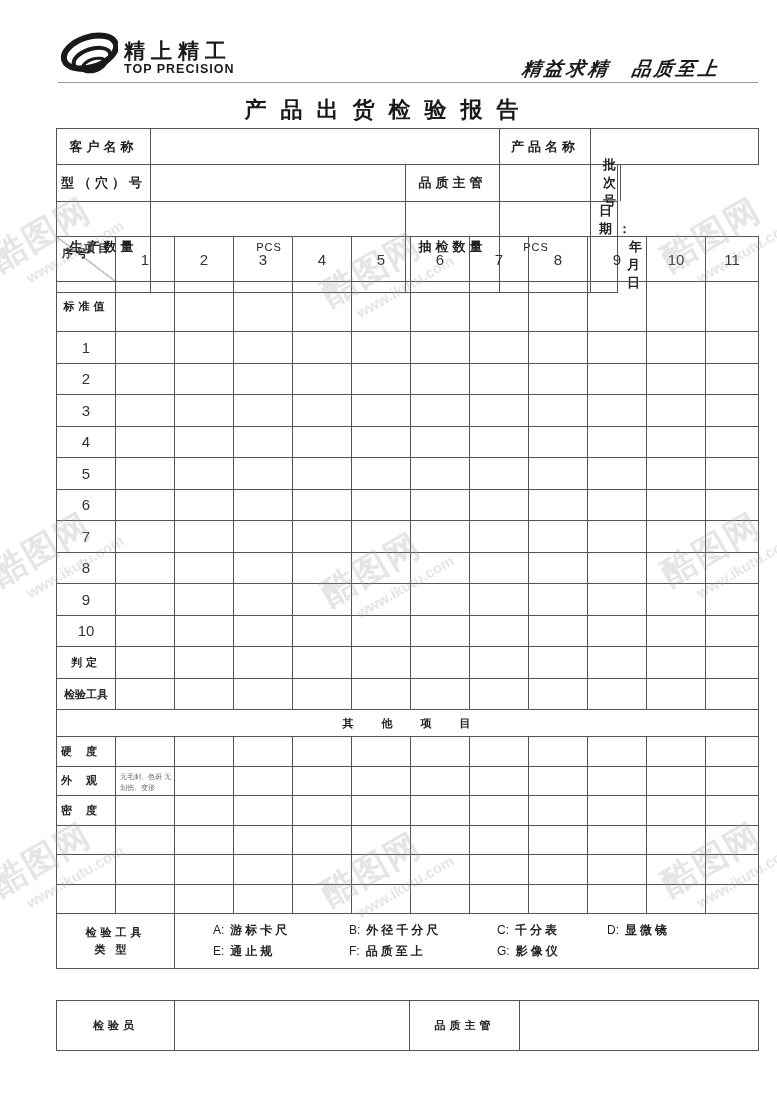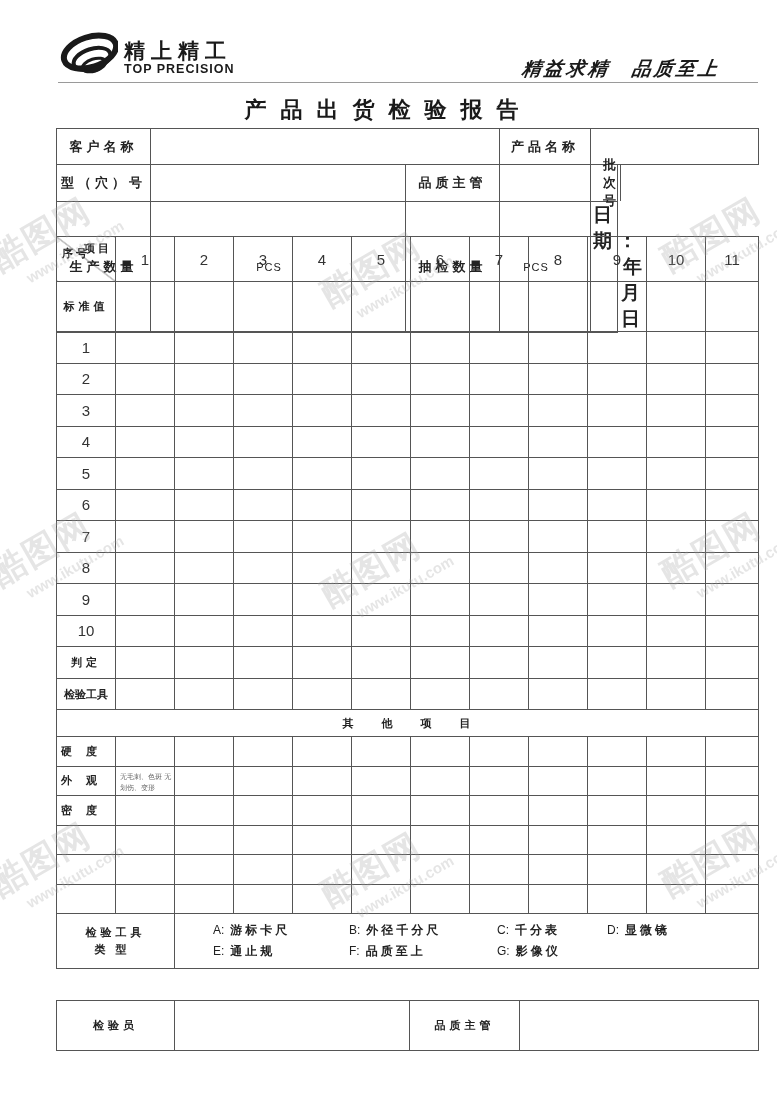--- a/index.html
+++ b/index.html
@@ -10,21 +10,21 @@
   .logo-en { left:124px; top:62px; font-size:12.5px; font-weight:bold; letter-spacing:1px; color:#1a1a1a; font-family:"Liberation Sans", sans-serif; }
   .header-line { left:58px; top:82px; width:700px; height:1px; background:#9a9a9a; }
   .slogan { left:522px; top:56px; font-size:19px; font-style:italic; font-weight:bold; color:#1a1a1a; letter-spacing:3px; font-family:"DejaVu Sans", sans-serif; transform:skewX(-8deg); }
   .title { left:0; width:777px; top:95px; text-align:center; font-size:22px; font-weight:bold; letter-spacing:14px; font-family:"DejaVu Serif", serif; color:#1a1a1a; }
 
   table { border-collapse:collapse; table-layout:fixed; position:absolute; }
   td { border:1px solid #555; padding:0; text-align:center; vertical-align:middle; font-size:13px; }
   .lbl { font-weight:bold; letter-spacing:4px; font-size:13px; }
   .num { font-family:"Liberation Sans", sans-serif; font-size:15px; color:#333; }
   .pcs { padding-right:18px; font-family:"Liberation Sans", sans-serif; font-size:11px; letter-spacing:1px; }
-  .date { text-align:left; padding-left:2px; font-weight:bold; font-size:19px; }
+  .date { text-align:left; padding-left:8px; font-weight:bold; font-size:13px; }
   .date span { display:inline-block; }
   .diag { position:relative; background:linear-gradient(to top right, transparent calc(50% - 0.6px), #555 50%, transparent calc(50% + 0.6px)); }
   .diag .tr { position:absolute; right:3px; top:4px; font-size:11px; font-weight:bold; letter-spacing:3px; }
   .diag .bl { position:absolute; left:5px; bottom:20px; font-size:11px; font-weight:bold; letter-spacing:3px; }
   .small-lbl { font-size:11px; font-weight:bold; letter-spacing:4px; }
   .note { font-size:7px; color:#666; text-align:left; padding-left:4px; line-height:11px; font-family:"DejaVu Serif", serif; vertical-align:top; padding-top:5px; }
   .tools { text-align:left; padding-left:38px; font-size:12px; font-weight:bold; line-height:21px; }
   .tools .item { display:inline-block; letter-spacing:3px; }
   .tools .key { font-family:"Liberation Sans", sans-serif; font-weight:normal; letter-spacing:0; margin-right:6px; }
   .wm { position:absolute; color:rgba(160,160,160,0.28); font-weight:bold; transform:rotate(-30deg); pointer-events:none; font-family:"Liberation Sans", sans-serif; }

